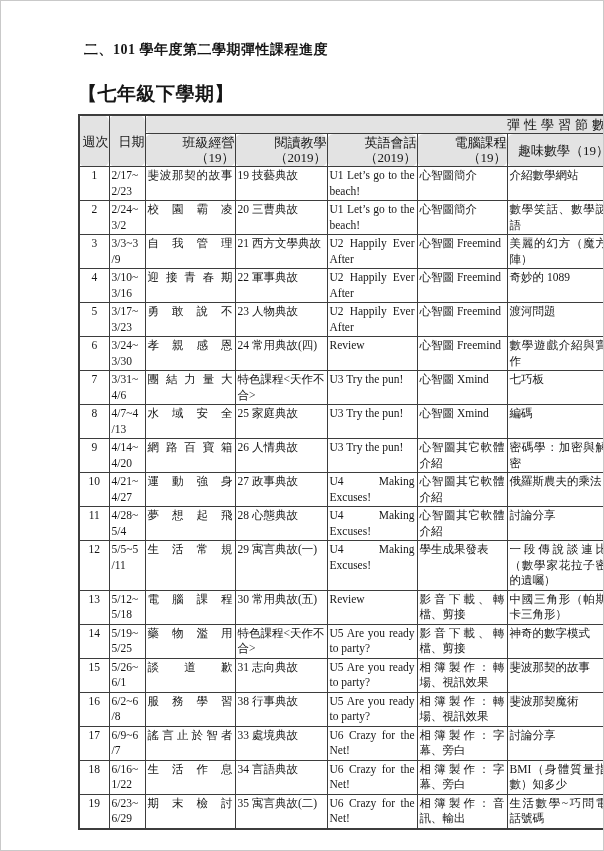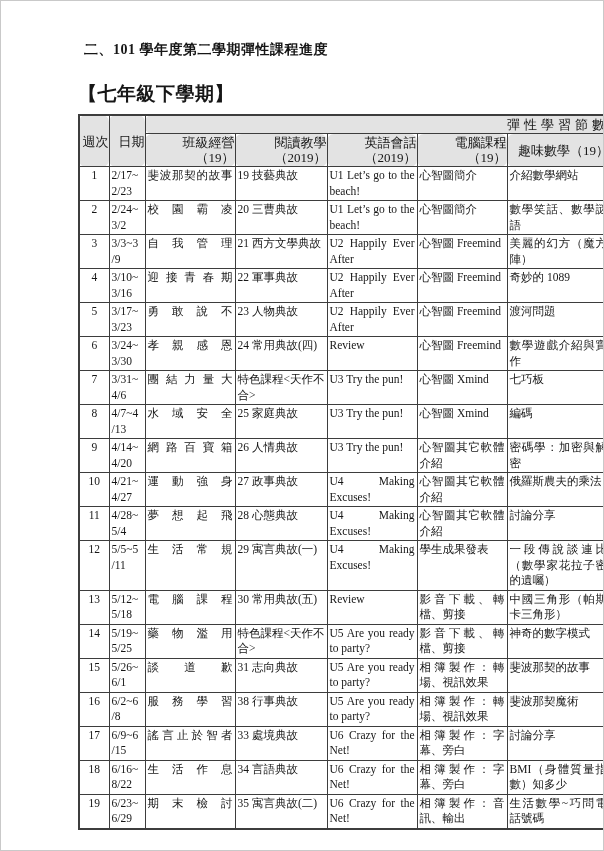--- a/index.html
+++ b/index.html
@@ -212,31 +212,31 @@
 /8</td>
             <td class="mgmt">服務學習</td>
             <td class="reading">38 行事典故</td>
             <td class="english">U5 Are you ready to party?</td>
             <td class="computer">相簿製作：轉場、視訊效果</td>
             <td class="math">斐波那契魔術</td>
           </tr>
           <tr>
             <td class="week">17</td>
             <td class="date">6/9~6
-/15</td>
+/7</td>
             <td class="mgmt">謠言止於智者</td>
             <td class="reading">33 處境典故</td>
             <td class="english">U6 Crazy for the Net!</td>
             <td class="computer">相簿製作：字幕、旁白</td>
             <td class="math">討論分享</td>
           </tr>
           <tr>
             <td class="week">18</td>
             <td class="date">6/16~
-8/22</td>
+1/22</td>
             <td class="mgmt">生活作息</td>
             <td class="reading">34 言語典故</td>
             <td class="english">U6 Crazy for the Net!</td>
             <td class="computer">相簿製作：字幕、旁白</td>
             <td class="math">BMI（身體質量指數）知多少</td>
           </tr>
           <tr>
             <td class="week">19</td>
             <td class="date">6/23~
 6/29</td>

